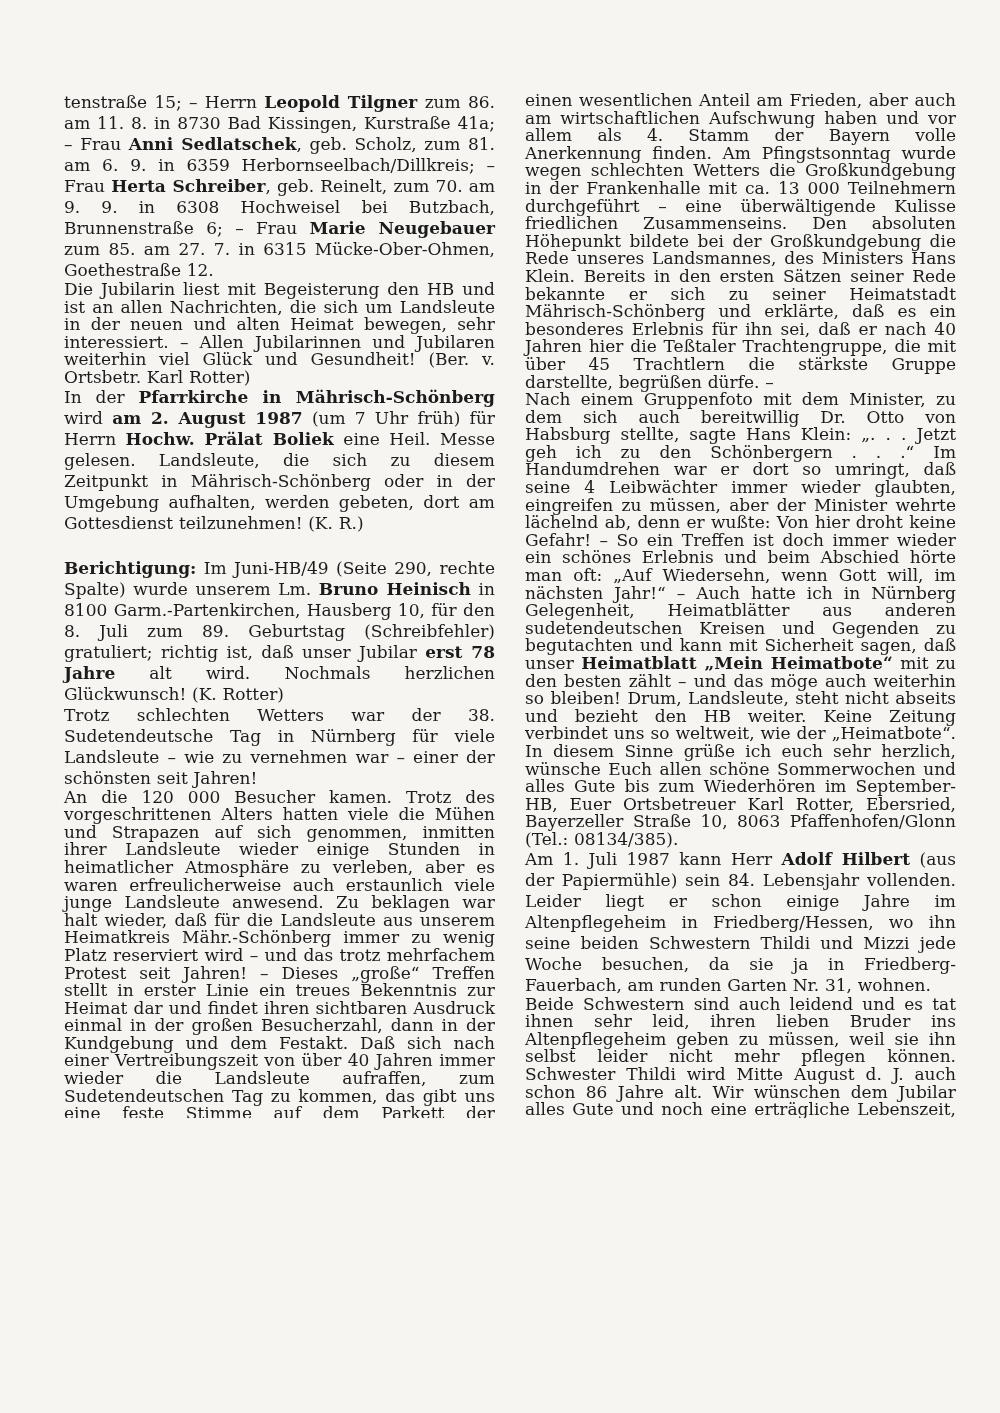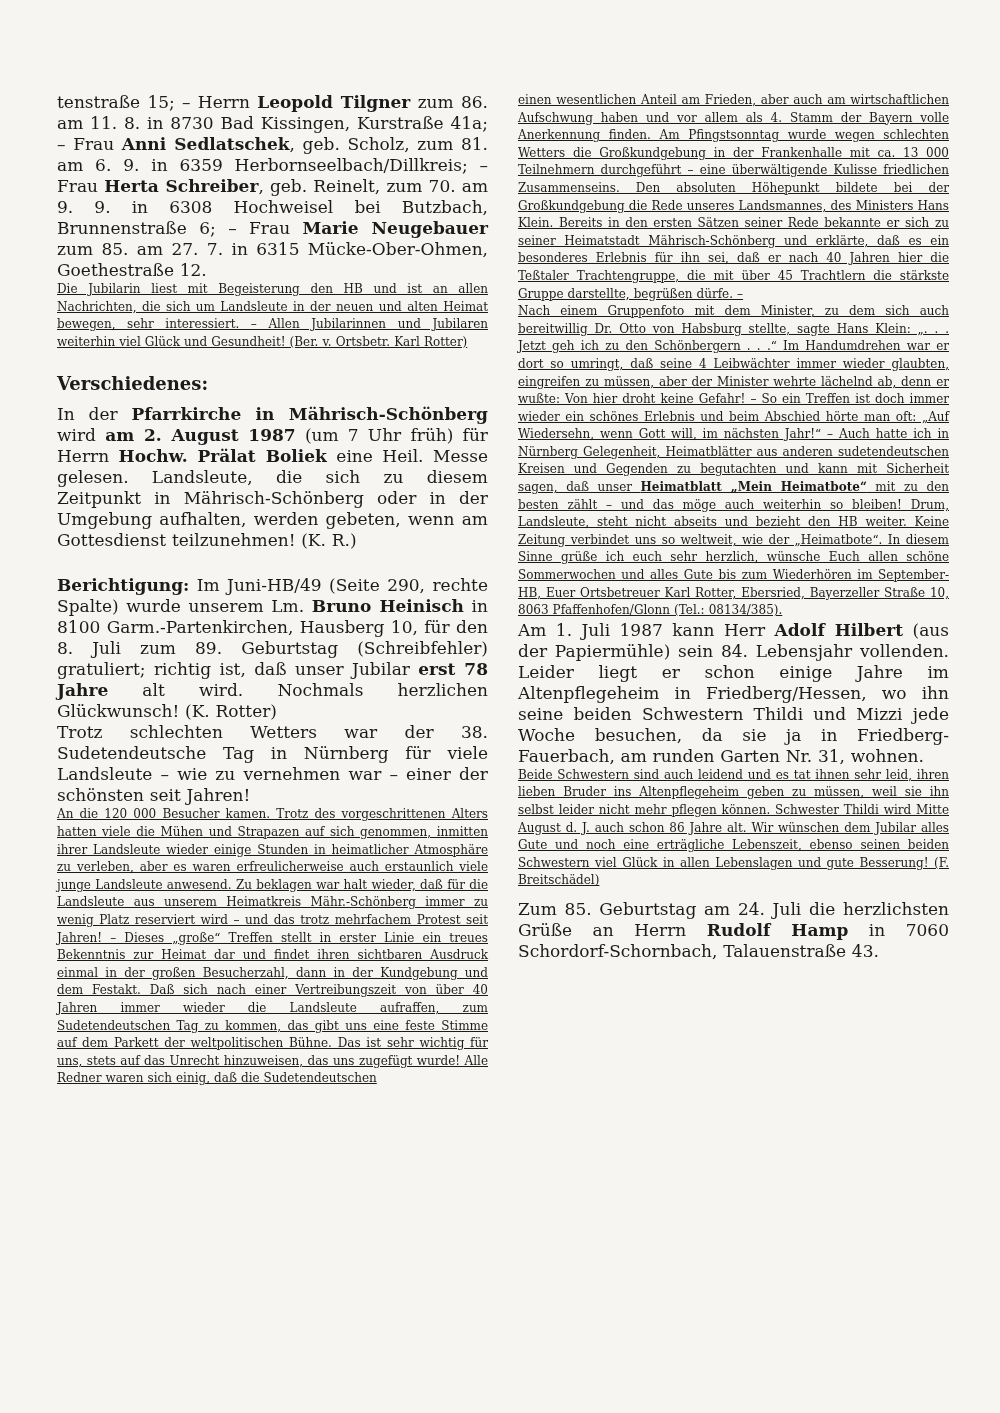--- a/index.html
+++ b/index.html
@@ -3,26 +3,26 @@
 <meta charset="utf-8">
 <style>
   * { margin: 0; padding: 0; box-sizing: border-box; }
   html, body { width: 1000px; }
   body {
     width: 1000px; height: 1413px;
     background: #f6f5f1;
     color: #1b1b1b;
     font-family: "DejaVu Serif", "Liberation Serif", serif;
   }
-  .page { position: relative; width: 1000px; height: 1118px; overflow: hidden; }
+  .page { position: relative; width: 1000px; height: 1118px; overflow: hidden; padding-left: 7px; }
   .columns { display: flex; gap: 30px; padding: 92px 52px 0 57px; }
   .col { width: 431px; flex: 0 0 431px; }
   .para { text-align: justify; hyphens: auto; -webkit-hyphens: auto; word-spacing: 0.02em; }
   .normal { font-size: 17px; line-height: 21px; }
-  .small  { font-size: 12px; line-height: 17.6px; text-decoration: underline; }
+  .small  { font-size: 17px; line-height: 17.6px; }
   .heading { font-size: 18px; line-height: 22px; font-weight: bold; margin: 22px 0 9px 0; }
   .gap-top { margin-top: 24px; }
   .gap-top-sm { margin-top: 9px; }
   b { font-weight: bold; }
   .page-number { position: absolute; left: 57px; top: 1288px; font-size: 14px; }
   .scan-mark {
     position: absolute; left: 26px; top: 1352px;
     width: 42px; height: 2px; background: #d9d6d0;
     transform: rotate(38deg); border-radius: 2px;
   }
@@ -30,22 +30,21 @@
 </head>
 <body style="background: rgb(246, 245, 241); color: rgb(27, 27, 27);">
 
 <main class="page">
 
   <div class="columns">
 
     <section class="col">
       <p class="para normal"><span>tenstraße 15; – Herrn </span><b>Leopold Tilgner</b><span> zum 86. am 11. 8. in 8730 Bad Kissingen, Kurstraße 41a; – Frau </span><b>Anni Sedlatschek</b><span>, geb. Scholz, zum 81. am 6. 9. in 6359 Herbornseelbach/Dillkreis; – Frau </span><b>Herta Schreiber</b><span>, geb. Reinelt, zum 70. am 9. 9. in 6308 Hochweisel bei Butzbach, Brunnenstraße 6; – Frau </span><b>Marie Neugebauer</b><span> zum 85. am 27. 7. in 6315 Mücke-Ober-Ohmen, Goethestraße 12.</span></p>
       <p class="para small"><span>Die Jubilarin liest mit Begeisterung den HB und ist an allen Nachrichten, die sich um Landsleute in der neuen und alten Heimat bewegen, sehr interessiert. – Allen Jubilarinnen und Jubilaren weiterhin viel Glück und Gesundheit! (Ber. v. Ortsbetr. Karl Rotter)</span></p>
-      <h3 class="heading">Verschiedenes:</h3>
-      <p class="para normal"><span>In der </span><b>Pfarrkirche in Mährisch-Schönberg</b><span> wird </span><b>am 2. August 1987</b><span> (um 7 Uhr früh) für Herrn </span><b>Hochw. Prälat Boliek</b><span> eine Heil. Messe gelesen. Landsleute, die sich zu diesem Zeitpunkt in Mährisch-Schönberg oder in der Umgebung aufhalten, werden gebeten, wenn am Gottesdienst teilzunehmen! (K. R.)</span></p>
+      <p class="para normal"><span>In der </span><b>Pfarrkirche in Mährisch-Schönberg</b><span> wird </span><b>am 2. August 1987</b><span> (um 7 Uhr früh) für Herrn </span><b>Hochw. Prälat Boliek</b><span> eine Heil. Messe gelesen. Landsleute, die sich zu diesem Zeitpunkt in Mährisch-Schönberg oder in der Umgebung aufhalten, werden gebeten, dort am Gottesdienst teilzunehmen! (K. R.)</span></p>
       <p class="para normal gap-top"><b>Berichtigung:</b><span> Im Juni-HB/49 (Seite 290, rechte Spalte) wurde unserem Lm. </span><b>Bruno Heinisch</b><span> in 8100 Garm.-Partenkirchen, Hausberg 10, für den 8. Juli zum 89. Geburtstag (Schreibfehler) gratuliert; richtig ist, daß unser Jubilar </span><b>erst 78 Jahre</b><span> alt wird. Nochmals herzlichen Glückwunsch! (K. Rotter)</span></p>
       <p class="para normal"><span>Trotz schlechten Wetters war der 38. Sudetendeutsche Tag in Nürnberg für viele Landsleute – wie zu vernehmen war – einer der schönsten seit Jahren!</span></p>
       <p class="para small"><span>An die 120 000 Besucher kamen. Trotz des vorgeschrittenen Alters hatten viele die Mühen und Strapazen auf sich genommen, inmitten ihrer Landsleute wieder einige Stunden in heimatlicher Atmosphäre zu verleben, aber es waren erfreulicherweise auch erstaunlich viele junge Landsleute anwesend. Zu beklagen war halt wieder, daß für die Landsleute aus unserem Heimatkreis Mähr.-Schönberg immer zu wenig Platz reserviert wird – und das trotz mehrfachem Protest seit Jahren! – Dieses „große“ Treffen stellt in erster Linie ein treues Bekenntnis zur Heimat dar und findet ihren sichtbaren Ausdruck einmal in der großen Besucherzahl, dann in der Kundgebung und dem Festakt. Daß sich nach einer Vertreibungszeit von über 40 Jahren immer wieder die Landsleute aufraffen, zum Sudetendeutschen Tag zu kommen, das gibt uns eine feste Stimme auf dem Parkett der weltpolitischen Bühne. Das ist sehr wichtig für uns, stets auf das Unrecht hinzuweisen, das uns zugefügt wurde! Alle Redner waren sich einig, daß die Sudetendeutschen</span></p>
     </section>
 
     <section class="col">
       <p class="para small"><span>einen wesentlichen Anteil am Frieden, aber auch am wirtschaftlichen Aufschwung haben und vor allem als 4. Stamm der Bayern volle Anerkennung finden. Am Pfingstsonntag wurde wegen schlechten Wetters die Großkundgebung in der Frankenhalle mit ca. 13 000 Teilnehmern durchgeführt – eine überwältigende Kulisse friedlichen Zusammenseins. Den absoluten Höhepunkt bildete bei der Großkundgebung die Rede unseres Landsmannes, des Ministers Hans Klein. Bereits in den ersten Sätzen seiner Rede bekannte er sich zu seiner Heimatstadt Mährisch-Schönberg und erklärte, daß es ein besonderes Erlebnis für ihn sei, daß er nach 40 Jahren hier die Teßtaler Trachtengruppe, die mit über 45 Trachtlern die stärkste Gruppe darstellte, begrüßen dürfe. –</span></p>
       <p class="para small"><span>Nach einem Gruppenfoto mit dem Minister, zu dem sich auch bereitwillig Dr. Otto von Habsburg stellte, sagte Hans Klein: „. . . Jetzt geh ich zu den Schönbergern . . .“ Im Handumdrehen war er dort so umringt, daß seine 4 Leibwächter immer wieder glaubten, eingreifen zu müssen, aber der Minister wehrte lächelnd ab, denn er wußte: Von hier droht keine Gefahr! – So ein Treffen ist doch immer wieder ein schönes Erlebnis und beim Abschied hörte man oft: „Auf Wiedersehn, wenn Gott will, im nächsten Jahr!“ – Auch hatte ich in Nürnberg Gelegenheit, Heimatblätter aus anderen sudetendeutschen Kreisen und Gegenden zu begutachten und kann mit Sicherheit sagen, daß unser </span><b>Heimatblatt „Mein Heimatbote“</b><span> mit zu den besten zählt – und das möge auch weiterhin so bleiben! Drum, Landsleute, steht nicht abseits und bezieht den HB weiter. Keine Zeitung verbindet uns so weltweit, wie der „Heimatbote“. In diesem Sinne grüße ich euch sehr herzlich, wünsche Euch allen schöne Sommerwochen und alles Gute bis zum Wiederhören im September-HB, Euer Ortsbetreuer Karl Rotter, Ebersried, Bayerzeller Straße 10, 8063 Pfaffenhofen/Glonn (Tel.: 08134/385).</span></p>
       <p class="para normal"><span>Am 1. Juli 1987 kann Herr </span><b>Adolf Hilbert</b><span> (aus der Papiermühle) sein 84. Lebensjahr vollenden. Leider liegt er schon einige Jahre im Altenpflegeheim in Friedberg/Hessen, wo ihn seine beiden Schwestern Thildi und Mizzi jede Woche besuchen, da sie ja in Friedberg-Fauerbach, am runden Garten Nr. 31, wohnen.</span></p>
       <p class="para small"><span>Beide Schwestern sind auch leidend und es tat ihnen sehr leid, ihren lieben Bruder ins Altenpflegeheim geben zu müssen, weil sie ihn selbst leider nicht mehr pflegen können. Schwester Thildi wird Mitte August d. J. auch schon 86 Jahre alt. Wir wünschen dem Jubilar alles Gute und noch eine erträgliche Lebenszeit, ebenso seinen beiden Schwestern viel Glück in allen Lebenslagen und gute Besserung! (F. Breitschädel)</span></p>

